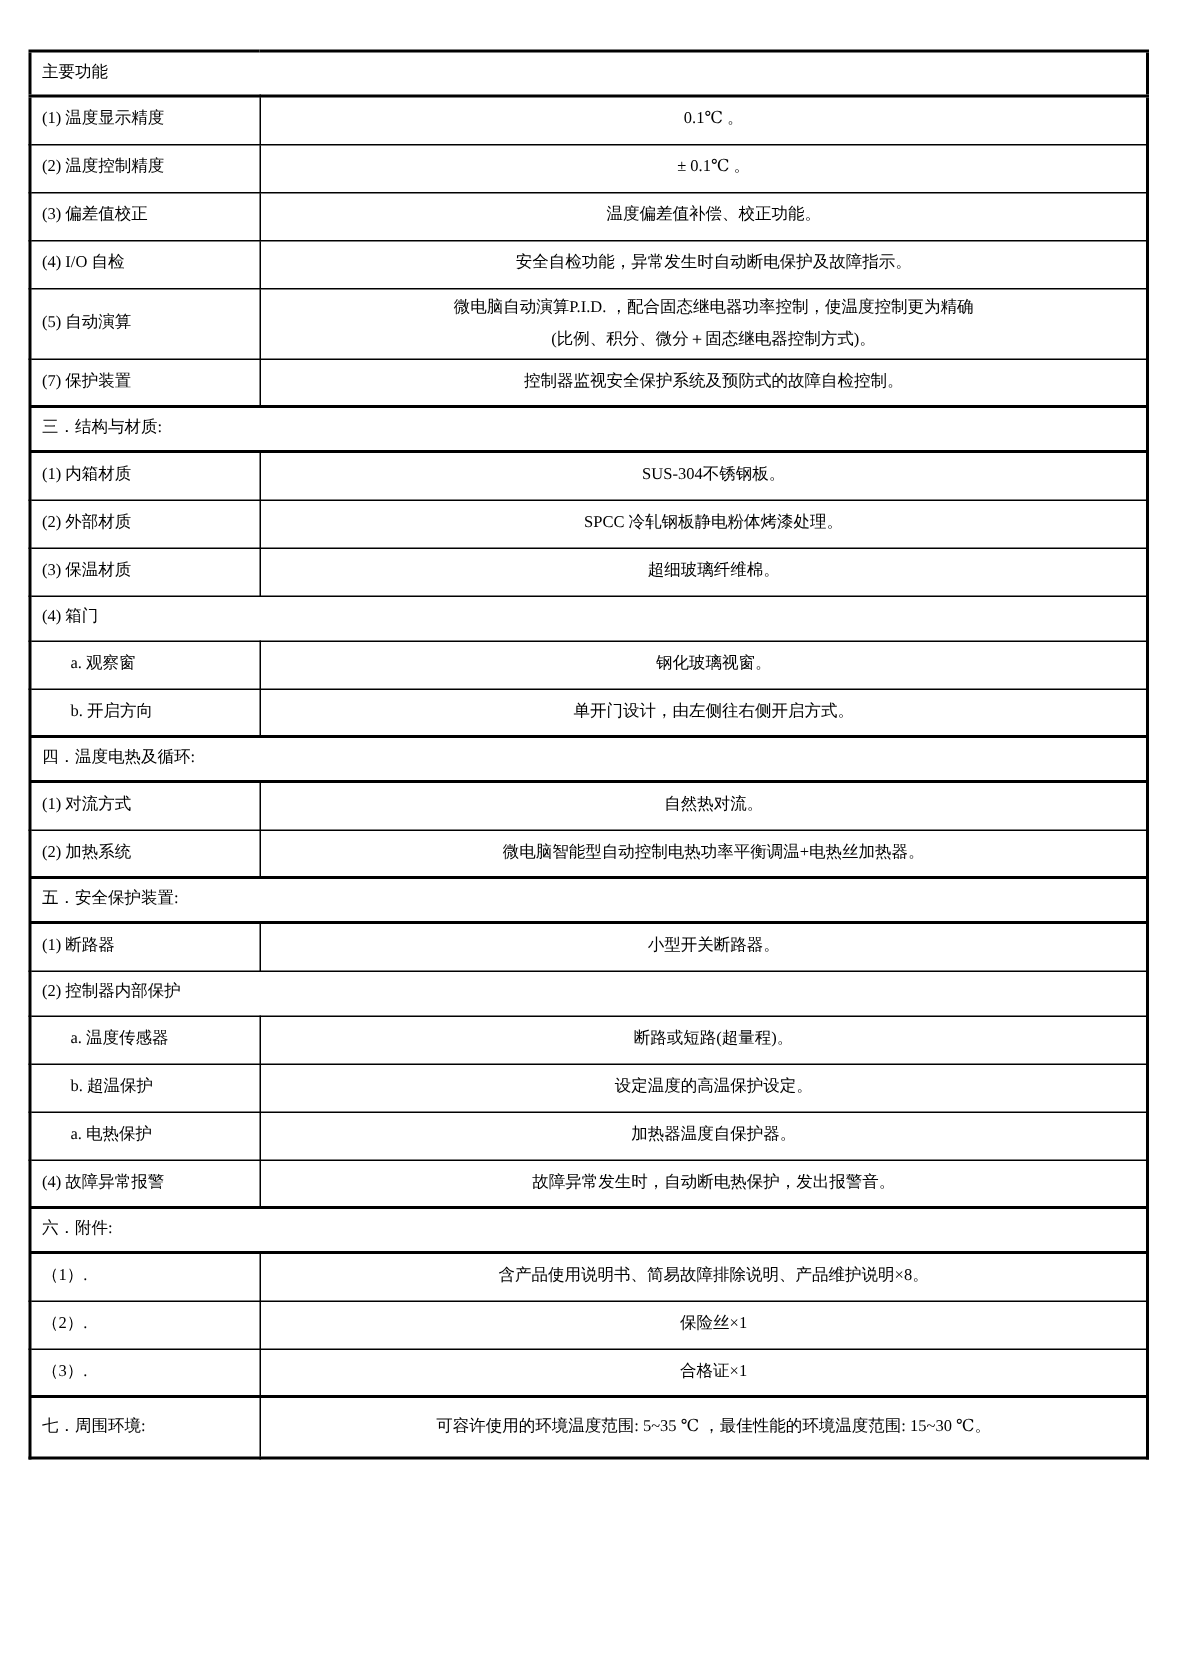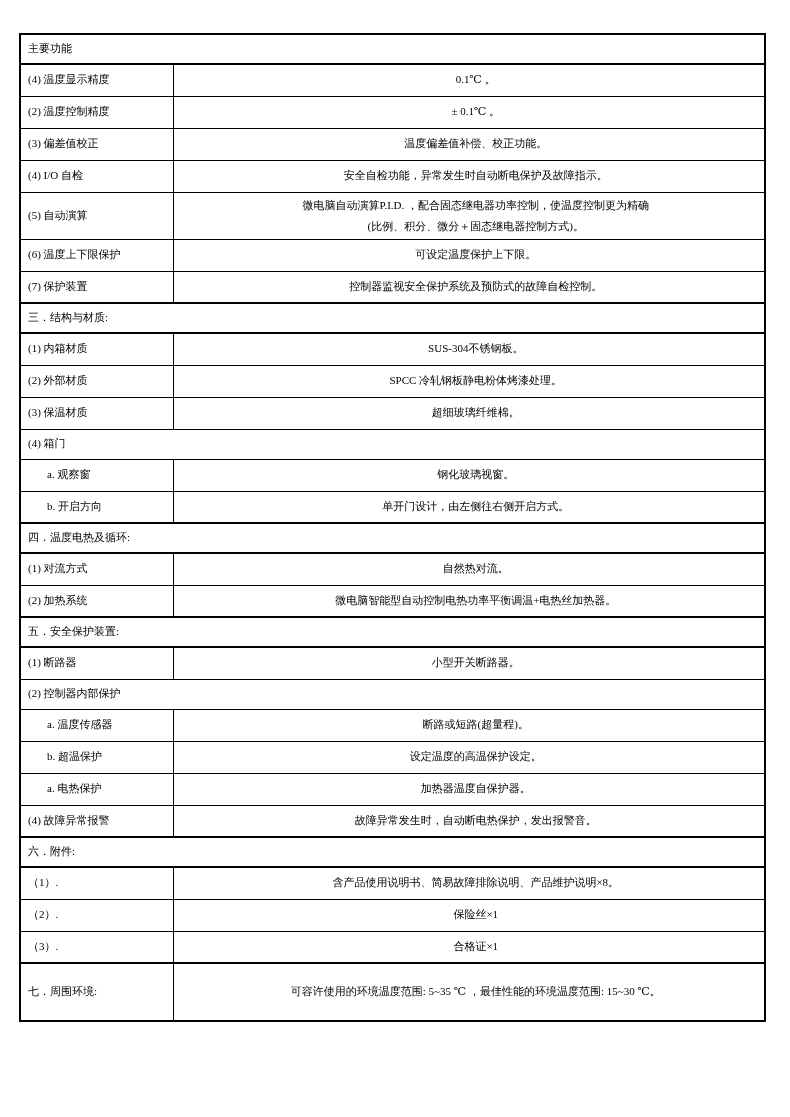--- a/index.html
+++ b/index.html
@@ -34,61 +34,57 @@
   
   tr.section td.cell { border-top: 2.5px solid #000; border-bottom: 2px solid #000; height: 30px; }
   
   tr.subheader td.cell { height: 30px; }
   
   tr.indent td.label-cell { padding-left: 26px; }
   
   tr.tall2 td.cell { height: 47px; }
   tr.tall2 td.value-cell div { line-height: 21px; }
   
-  tr.last td.cell { border-top: 2.5px solid #000; height: 58px; }
+  tr.last td.cell { border-top: 2.5px solid #000; height: 41px; }
 </style>
 </head>
 <body>
 
 <div class="page">
   <table class="spec">
     <colgroup>
       <col style="width:153px">
       <col>
     </colgroup>
     <tbody>
         <tr class="section">
           <td colspan="2" class="cell label-cell">主要功能</td>
         </tr>
         <tr class="item">
-          <td class="cell label-cell">(4) 温度显示精度</td>
+          <td class="cell label-cell">(1) 温度显示精度</td>
           <td class="cell value-cell">0.1℃ 。</td>
         </tr>
         <tr class="item">
           <td class="cell label-cell">(2) 温度控制精度</td>
           <td class="cell value-cell">± 0.1℃ 。</td>
         </tr>
         <tr class="item">
           <td class="cell label-cell">(3) 偏差值校正</td>
           <td class="cell value-cell">温度偏差值补偿、校正功能。</td>
         </tr>
         <tr class="item">
           <td class="cell label-cell">(4) I/O 自检</td>
           <td class="cell value-cell">安全自检功能，异常发生时自动断电保护及故障指示。</td>
         </tr>
         <tr class="item tall2">
           <td class="cell label-cell">(5) 自动演算</td>
           <td class="cell value-cell">
             <div>微电脑自动演算P.I.D. ，配合固态继电器功率控制，使温度控制更为精确</div>
             <div>(比例、积分、微分＋固态继电器控制方式)。</div>
           </td>
-        </tr>
-        <tr class="item">
-          <td class="cell label-cell">(6) 温度上下限保护</td>
-          <td class="cell value-cell">可设定温度保护上下限。</td>
         </tr>
         <tr class="item">
           <td class="cell label-cell">(7) 保护装置</td>
           <td class="cell value-cell">控制器监视安全保护系统及预防式的故障自检控制。</td>
         </tr>
         <tr class="section">
           <td colspan="2" class="cell label-cell">三．结构与材质:</td>
         </tr>
         <tr class="item">
           <td class="cell label-cell">(1) 内箱材质</td>

